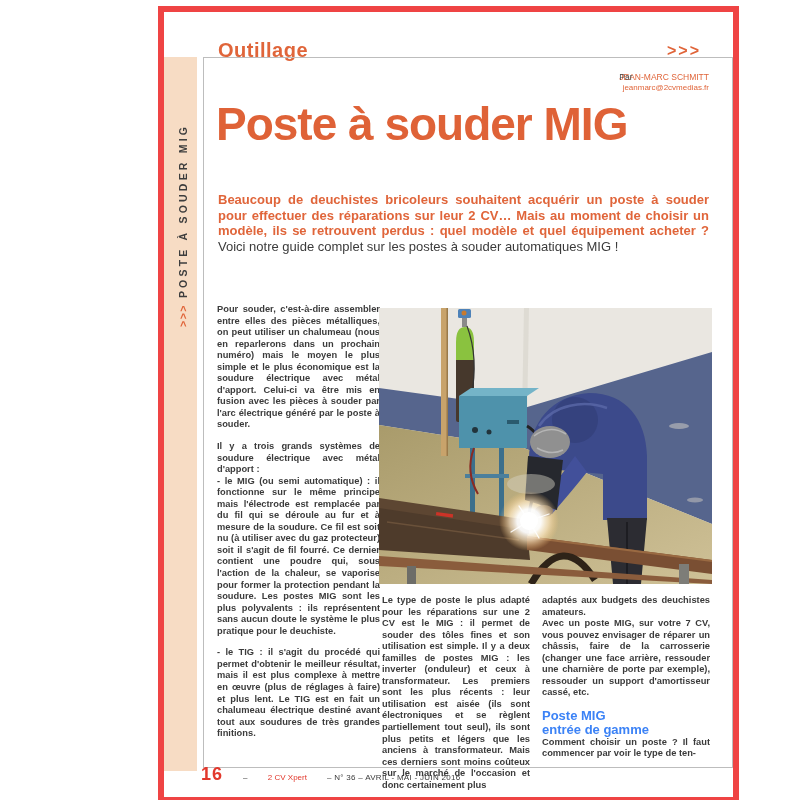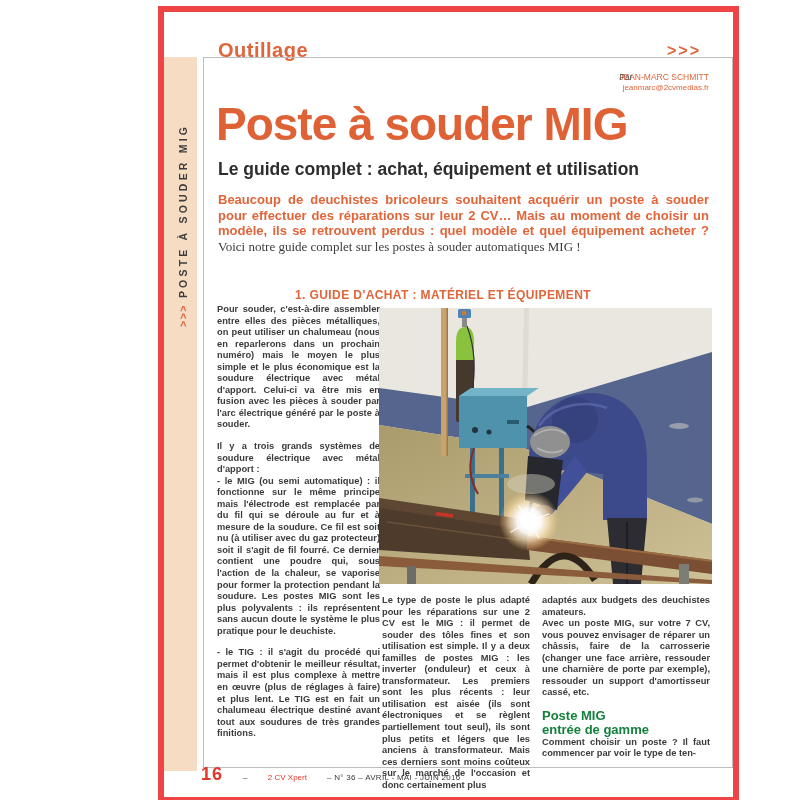--- a/index.html
+++ b/index.html
@@ -24,32 +24,32 @@
   .byline .who{position:static;}
   .byline .name{position:static;color:#e0653a;}
   .byline .mail{position:static;display:block;color:#e0653a;font-size:8px;}
 
   .title{left:52px;top:88px;width:500px;font-size:46px;font-weight:bold;color:#df6237;
          letter-spacing:-1px;line-height:48px;}
   .subtitle{left:54px;top:147px;width:500px;font-size:17.5px;font-weight:bold;color:#2d2d2d;}
 
   .intro{left:54px;top:180px;width:491px;font-size:13px;line-height:15.6px;text-align:justify;color:#3b3b3b;}
   .intro .hl{position:static;color:#e0653a;font-weight:bold;}
-  .intro .rest{position:static;font-family:Liberation Serif, serif;}
+  .intro .rest{position:static;}
 
   .section-heading{left:54px;top:276px;width:450px;text-align:center;
                    font-size:12px;font-weight:bold;color:#e0653a;letter-spacing:.4px;}
 
   .col{font-size:9.3px;line-height:11.55px;text-align:justify;color:#3b3b3b;}
   .col p{position:static;margin:0;font-weight:bold;}
   .col p.gap{margin-top:10px;}
   .col-left{left:53px;top:292px;width:163px;}
   .col-mid{left:218px;top:583px;width:148px;}
   .col-right{left:378px;top:583px;width:168px;}
-  .subhead{position:static;margin-top:10px;color:#15803d;font-weight:bold;
+  .subhead{position:static;margin-top:10px;color:#3b82f6;font-weight:bold;
            font-size:13px;line-height:14px;text-align:left;}
   .subhead div{position:static;}
 
   .photo{left:215px;top:296px;width:333px;height:276px;overflow:hidden;}
   .photo svg{position:static;display:block;width:100%;height:100%;}
 
   .footer{left:37px;top:752px;display:flex;align-items:baseline;gap:20px;white-space:nowrap;}
   .footer span{position:static;}
   .footer .pnum{font-size:18px;font-weight:bold;color:#e2382c;letter-spacing:1px;}
   .footer .mag{font-size:8px;font-weight:normal;color:#e2382c;}
@@ -69,28 +69,26 @@
   <div class="side-label">
     <span class="arr">&gt;&gt;&gt;</span><span class="lbl">POSTE À SOUDER MIG</span>
   </div>
 
   <div class="byline">
     <span class="who"><span>Par </span><span class="name">JEAN-MARC SCHMITT</span></span>
     <span class="mail">jeanmarc@2cvmedias.fr</span>
   </div>
 
   <div class="title">Poste à souder MIG</div>
-  <div class="subtitle">Le guide complet : achat, équipement et utilisation</div>
 
   <div class="intro">
     <span class="hl">Beaucoup de deuchistes bricoleurs souhaitent acquérir un poste à souder pour effectuer des réparations sur leur 2 CV… Mais au moment de choisir un modèle, ils se retrouvent perdus : quel modèle et quel équipement acheter ?</span>
     <span class="rest">Voici notre guide complet sur les postes à souder automatiques MIG !</span>
   </div>
 
-  <div class="section-heading">1. GUIDE D'ACHAT : MATÉRIEL ET ÉQUIPEMENT</div>
 
   <div class="col col-left">
     <p>Pour souder, c'est-à-dire assembler entre elles des pièces métalliques, on peut utiliser un chalumeau (nous en reparlerons dans un prochain numéro) mais le moyen le plus simple et le plus économique est la soudure électrique avec métal d'apport. Celui-ci va être mis en fusion avec les pièces à souder par l'arc électrique généré par le poste à souder.</p>
     <p class="gap">Il y a trois grands systèmes de soudure électrique avec métal d'apport :</p>
     <p>- le MIG (ou semi automatique) : il fonctionne sur le même principe mais l'électrode est remplacée par du fil qui se déroule au fur et à mesure de la soudure. Ce fil est soit nu (à utiliser avec du gaz protecteur) soit il s'agit de fil fourré. Ce dernier contient une poudre qui, sous l'action de la chaleur, se vaporise pour former la protection pendant la soudure. Les postes MIG sont les plus polyvalents : ils représentent sans aucun doute le système le plus pratique pour le deuchiste.</p>
     <p class="gap">- le TIG : il s'agit du procédé qui permet d'obtenir le meilleur résultat, mais il est plus complexe à mettre en œuvre (plus de réglages à faire) et plus lent. Le TIG est en fait un chalumeau électrique destiné avant tout aux soudures de très grandes finitions.</p>
   </div>
 
   <div class="photo">
     <svg viewBox="0 0 333 276" preserveAspectRatio="none">

